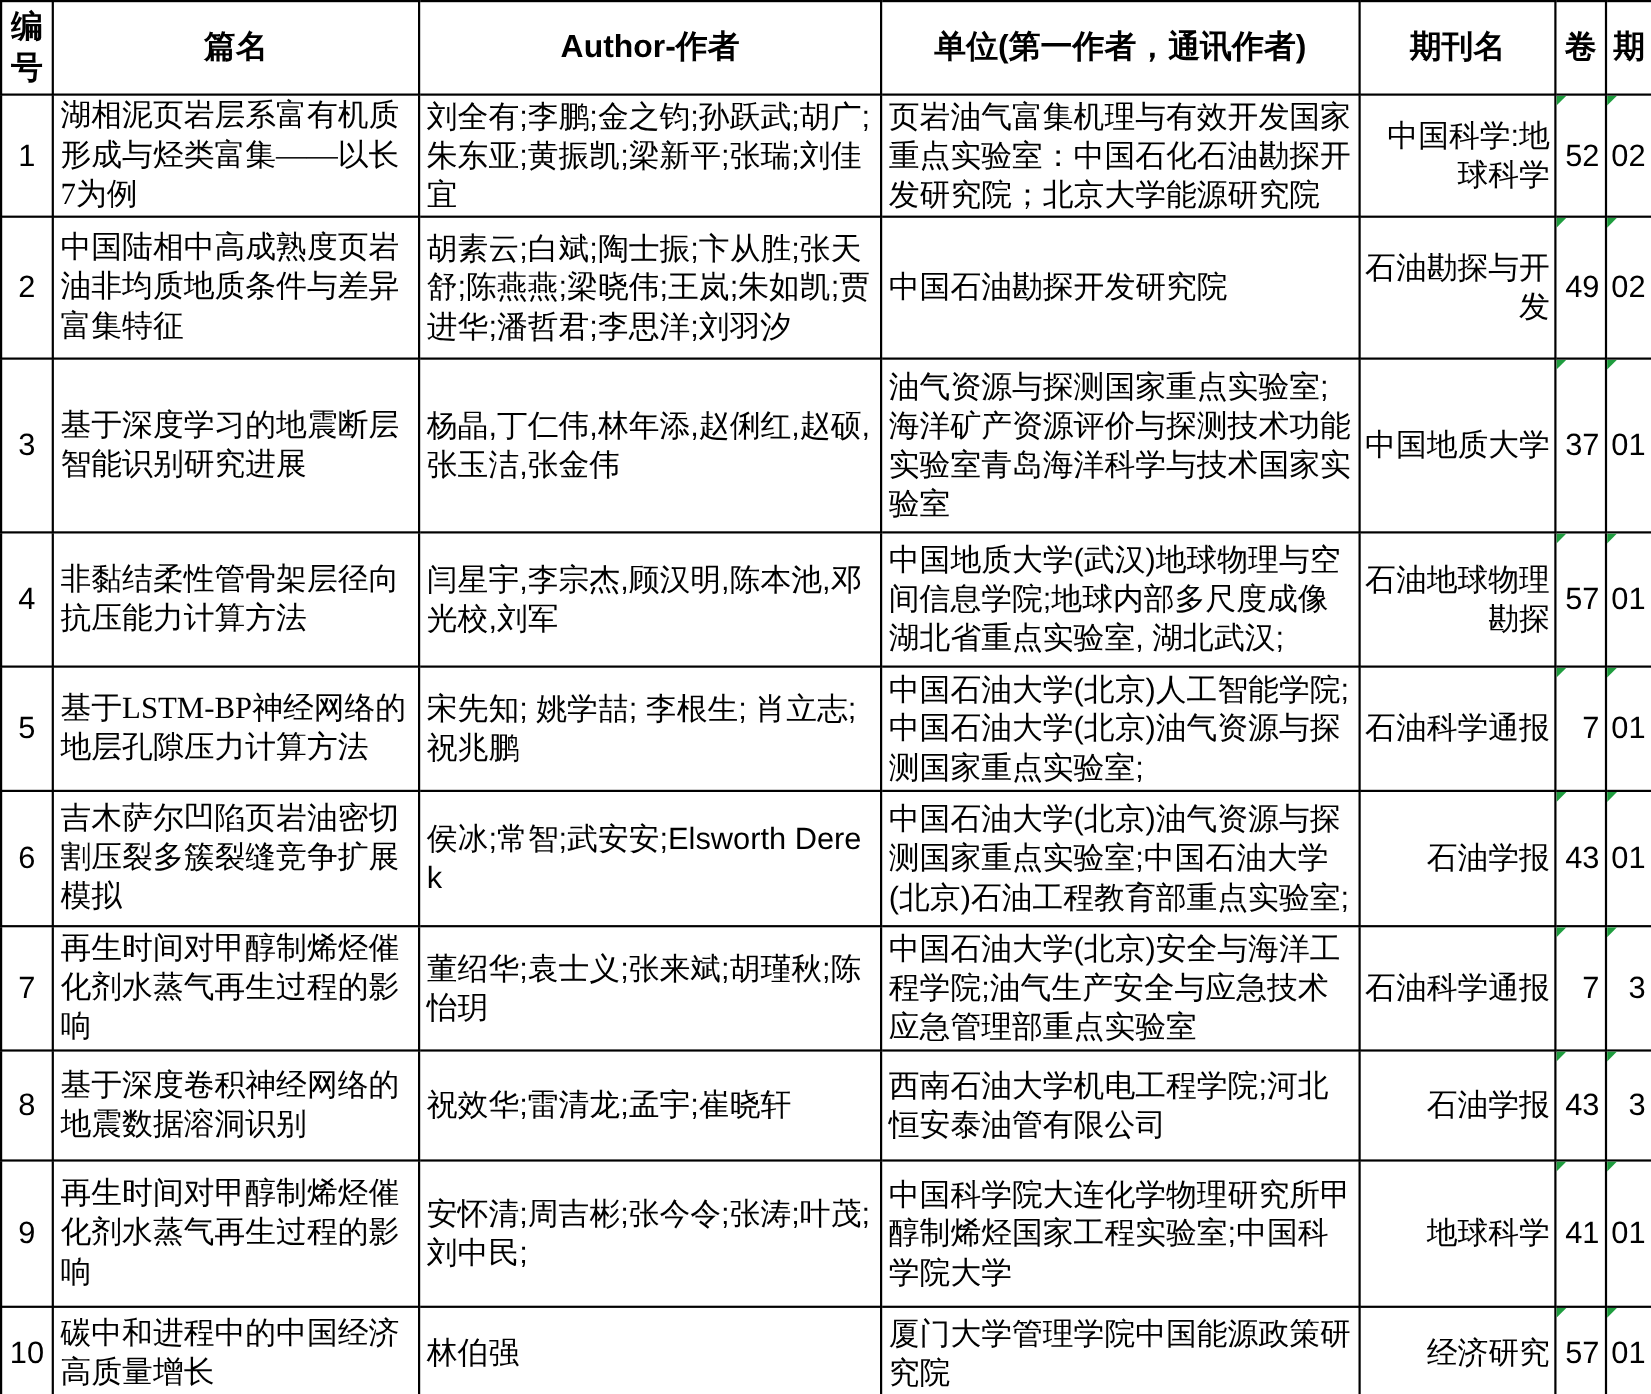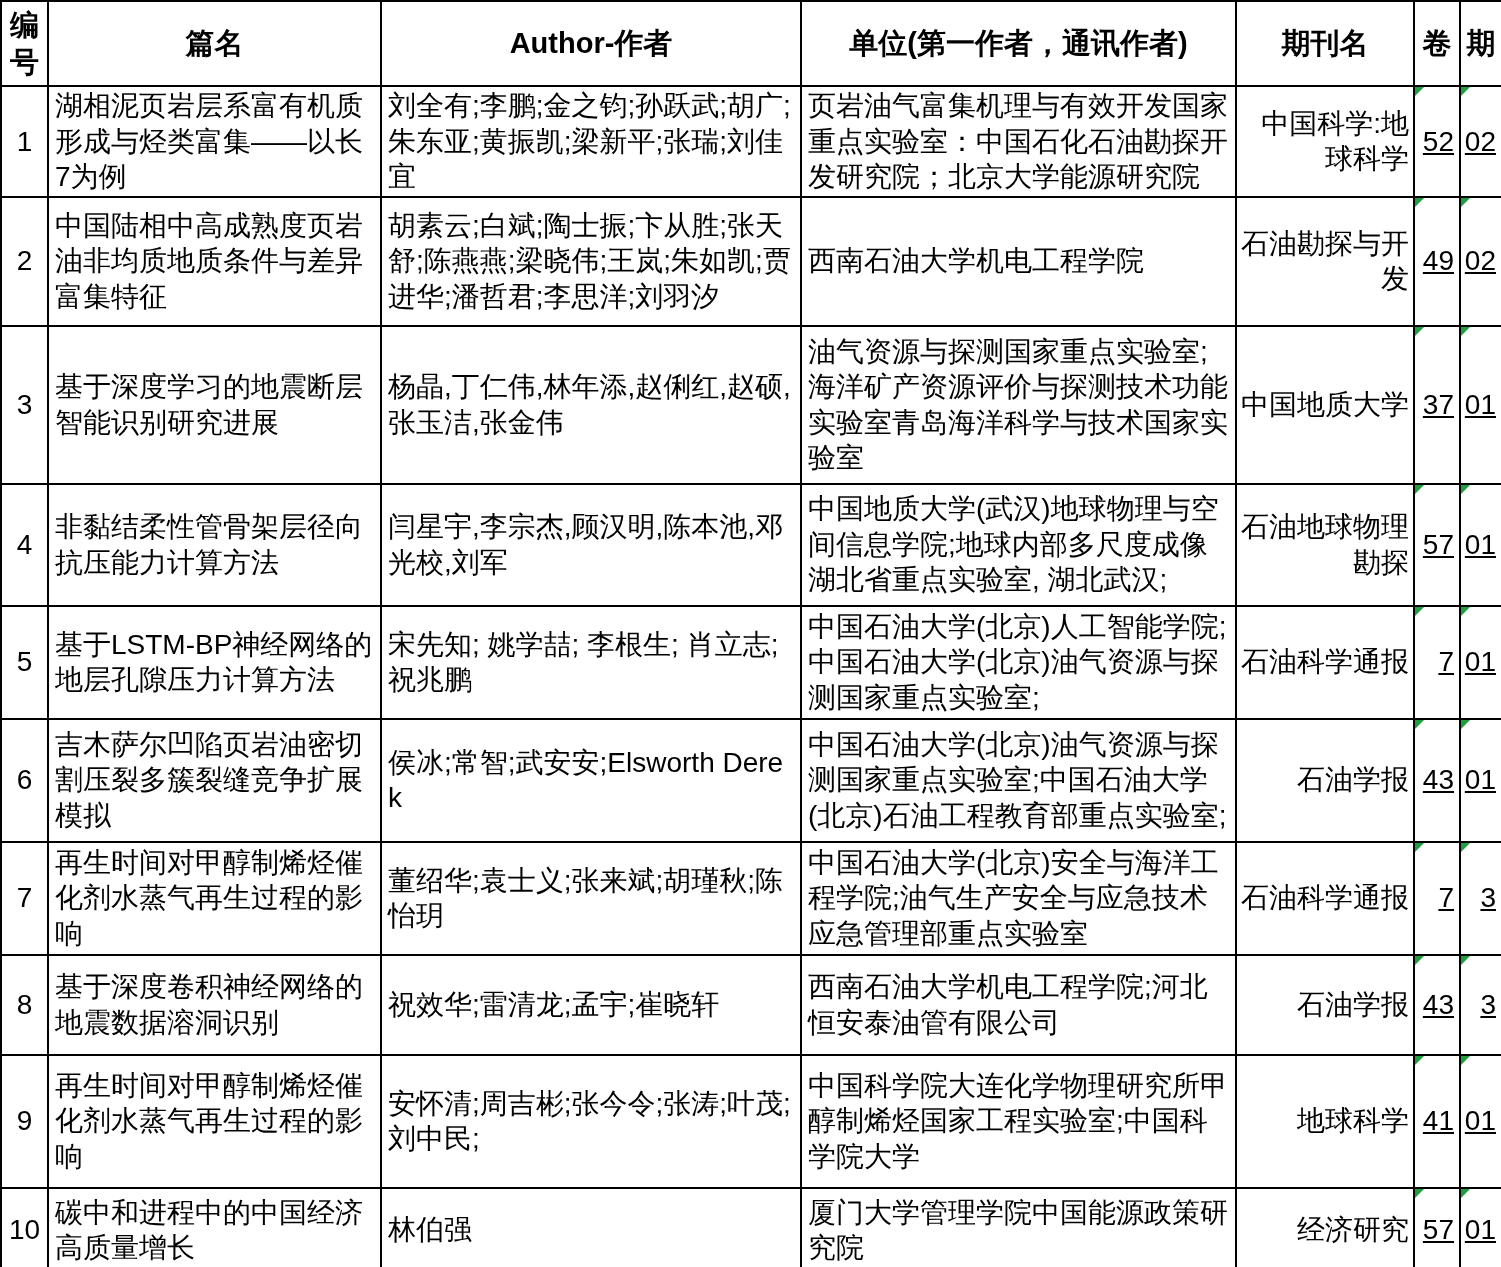--- a/index.html
+++ b/index.html
@@ -20,29 +20,28 @@
     overflow: hidden;
     word-break: break-all;
   }
   th {
     font-weight: bold;
     font-size: 29px;
     text-align: center;
     padding: 1px 3px;
   }
   .col-num     { text-align: center; padding: 1px 1px; }
-  .col-title   { text-align: left; }
+  .col-title   { text-align: left; font-family: Liberation Serif, serif; }
   .col-authors { text-align: left; margin-top: 48px; }
   .col-affil   { text-align: left; }
   .col-journal { text-align: right; padding: 1px 4px; }
   .col-vol, .col-issue {
     text-align: right;
     padding: 1px 5px 1px 2px;
     position: relative;
-    text-decoration: underline;
   }
   .flag-tri {
     position: absolute;
     top: 0; left: 0;
     width: 0; height: 0;
     border-top: 9px solid var(--flag, #1f9d3f);
     border-right: 9px solid transparent;
   }
   thead tr                 { height: 85px;  }
   tbody tr:nth-child(1)    { height: 105px; }
@@ -87,21 +86,21 @@
         <td class="col-authors">刘全有;李鹏;金之钧;孙跃武;胡广;朱东亚;黄振凯;梁新平;张瑞;刘佳宜</td>
         <td class="col-affil">页岩油气富集机理与有效开发国家重点实验室：中国石化石油勘探开发研究院；北京大学能源研究院</td>
         <td class="col-journal">中国科学:地球科学</td>
         <td class="col-vol"><span class="flag-tri"></span><span>52</span></td>
         <td class="col-issue"><span class="flag-tri"></span><span>02</span></td>
       </tr>
       <tr>
         <td class="col-num">2</td>
         <td class="col-title">中国陆相中高成熟度页岩油非均质地质条件与差异富集特征</td>
         <td class="col-authors">胡素云;白斌;陶士振;卞从胜;张天舒;陈燕燕;梁晓伟;王岚;朱如凯;贾进华;潘哲君;李思洋;刘羽汐</td>
-        <td class="col-affil">西南石油大学机电工程学院</td>
+        <td class="col-affil">中国石油勘探开发研究院</td>
         <td class="col-journal">石油勘探与开发</td>
         <td class="col-vol"><span class="flag-tri"></span><span>49</span></td>
         <td class="col-issue"><span class="flag-tri"></span><span>02</span></td>
       </tr>
       <tr>
         <td class="col-num">3</td>
         <td class="col-title">基于深度学习的地震断层智能识别研究进展</td>
         <td class="col-authors">杨晶,丁仁伟,林年添,赵俐红,赵硕,张玉洁,张金伟</td>
         <td class="col-affil">油气资源与探测国家重点实验室;海洋矿产资源评价与探测技术功能实验室青岛海洋科学与技术国家实验室</td>
         <td class="col-journal">中国地质大学</td>

